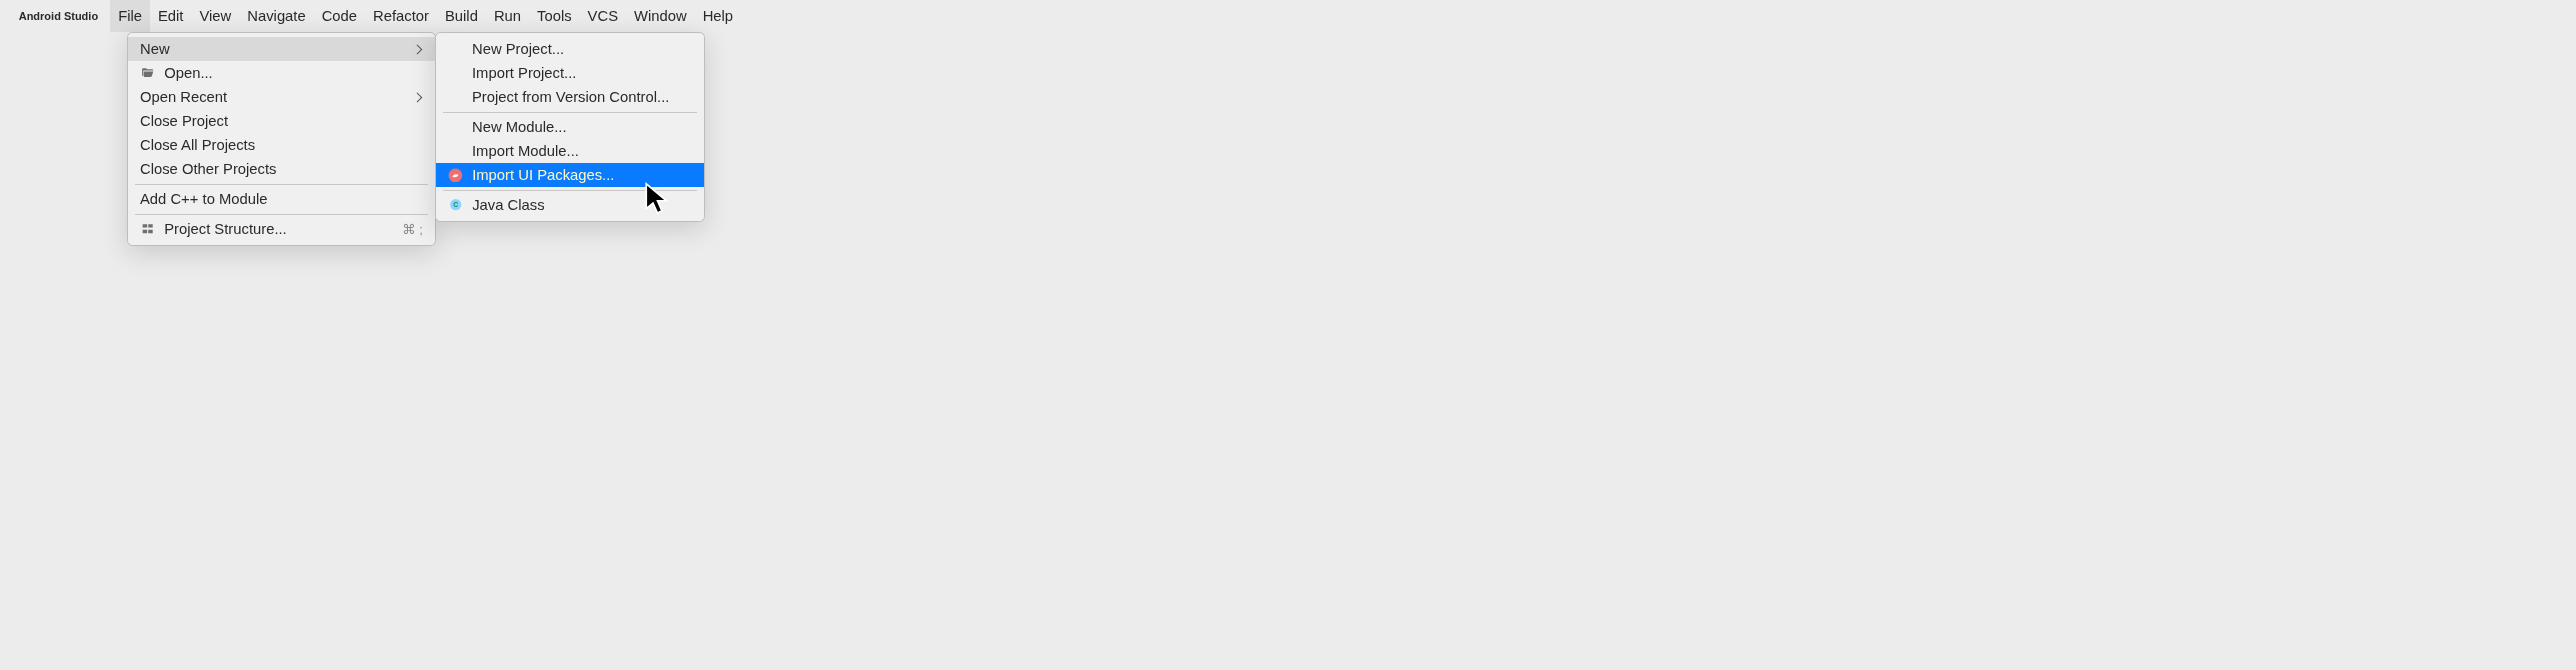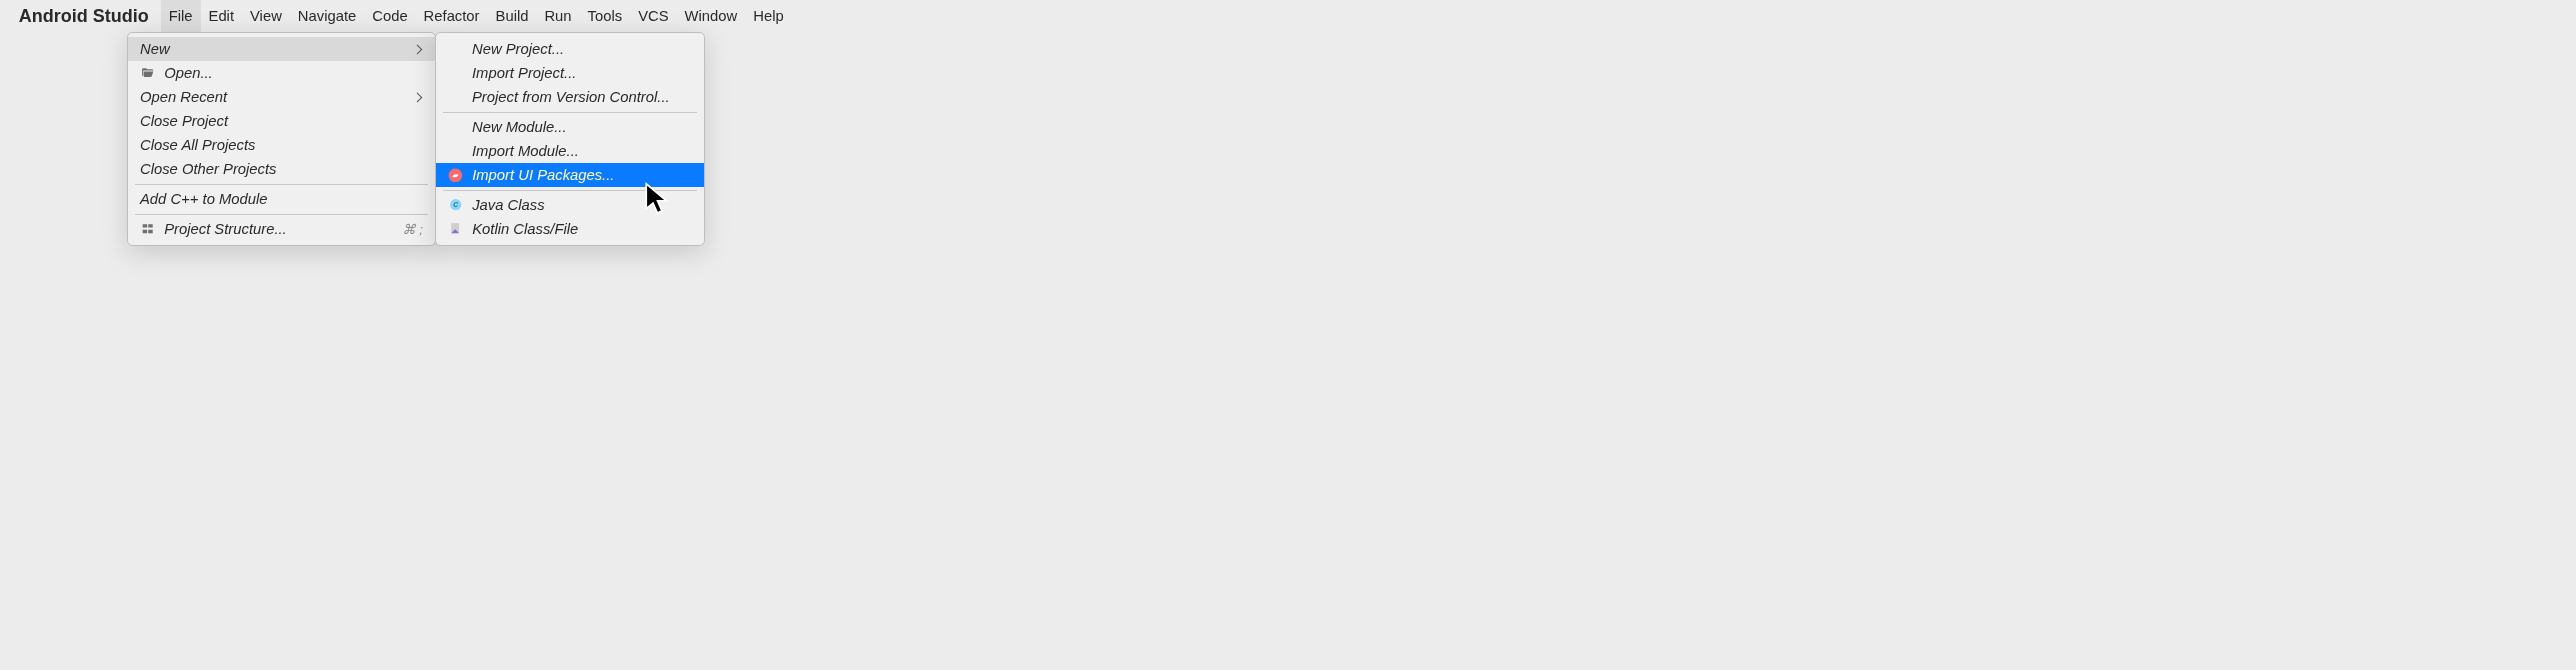--- a/index.html
+++ b/index.html
@@ -14,39 +14,38 @@
   }
   .menubar {
     display: flex;
     align-items: center;
     height: 32px;
     background: #ececec;
     padding-left: 6.7px;
   }
   .app-name {
     font-weight: 700;
-    font-size: 18px;
+    font-size: 11px;
     padding: 0 12px;
   }
   .menu-item {
     padding: 0 8px;
     height: 100%;
     display: flex;
     align-items: center;
     cursor: default;
   }
   .menu-item.active { background: #dcdcdc; }
   .dropdown {
     position: absolute;
     background: #f0f0f0;
     border: 0.7px solid #bdbdbd;
     border-radius: 5.4px;
     box-shadow: 0 6.7px 27px rgba(0,0,0,0.15);
     padding: 4px 0;
-    font-style: italic;
   }
   .dropdown1 { top: 32px; left: 127px; width: 309px; }
   .dropdown2 { top: 32px; left: 435px; width: 270px; }
   .dd-item {
     display: flex;
     align-items: center;
     height: 24px;
     padding: 0 12px;
     position: relative;
   }
@@ -197,29 +196,20 @@
   <div class="separator"></div>
   <div class="dd-item">
     <span class="dd-icon">
       <svg viewBox="0 0 24 24" width="13.4" height="13.4" style="font-size:22px">
           <circle cx="12" cy="12" r="10" fill="#8fd3ff"></circle>
           <text x="12" y="16" text-anchor="middle" font-size="12" fill="#186" font-weight="700">C</text>
         </svg>
     </span>
     <span class="label-text">Java Class</span>
   </div>
-  <div class="dd-item">
-    <span class="dd-icon">
-      <svg viewBox="0 0 24 24" width="13.4" height="13.4">
-          <rect x="4" y="2" width="14" height="18" fill="#cfcfcf"></rect>
-          <path d="M4 20 L11 13 L18 20 Z" fill="#8e6bd6"></path>
-        </svg>
-    </span>
-    <span class="label-text">Kotlin Class/File</span>
-  </div>
 </div>
 
 <div class="cursor-overlay">
   <svg width="27" height="35" viewBox="0 0 24 30">
     <path d="M2 2 L2 24 L8 19 L12 28 L16 26 L12 17 L20 17 Z" fill="#000" stroke="#fff" stroke-width="1.5"></path>
   </svg>
 </div>
 
 
 </body></html>

